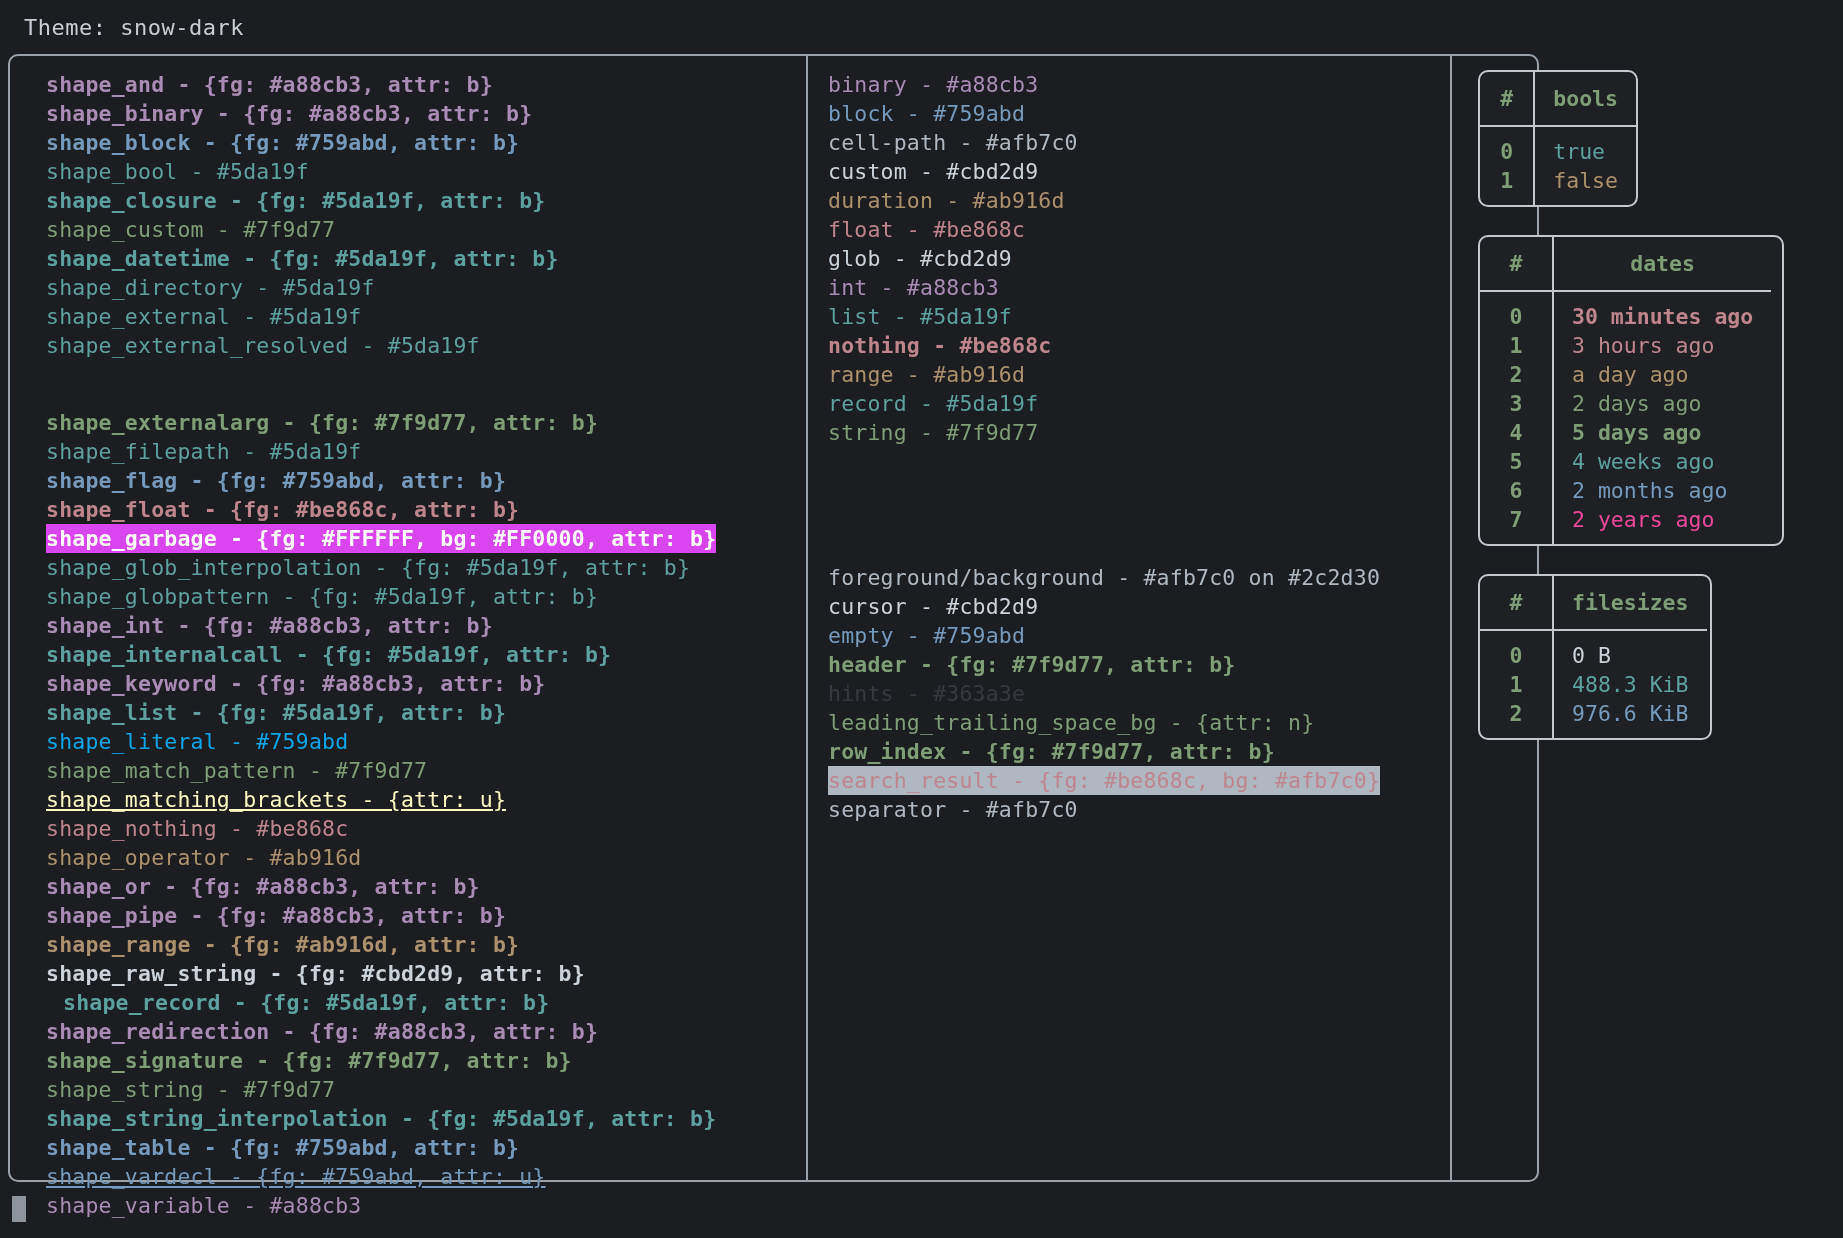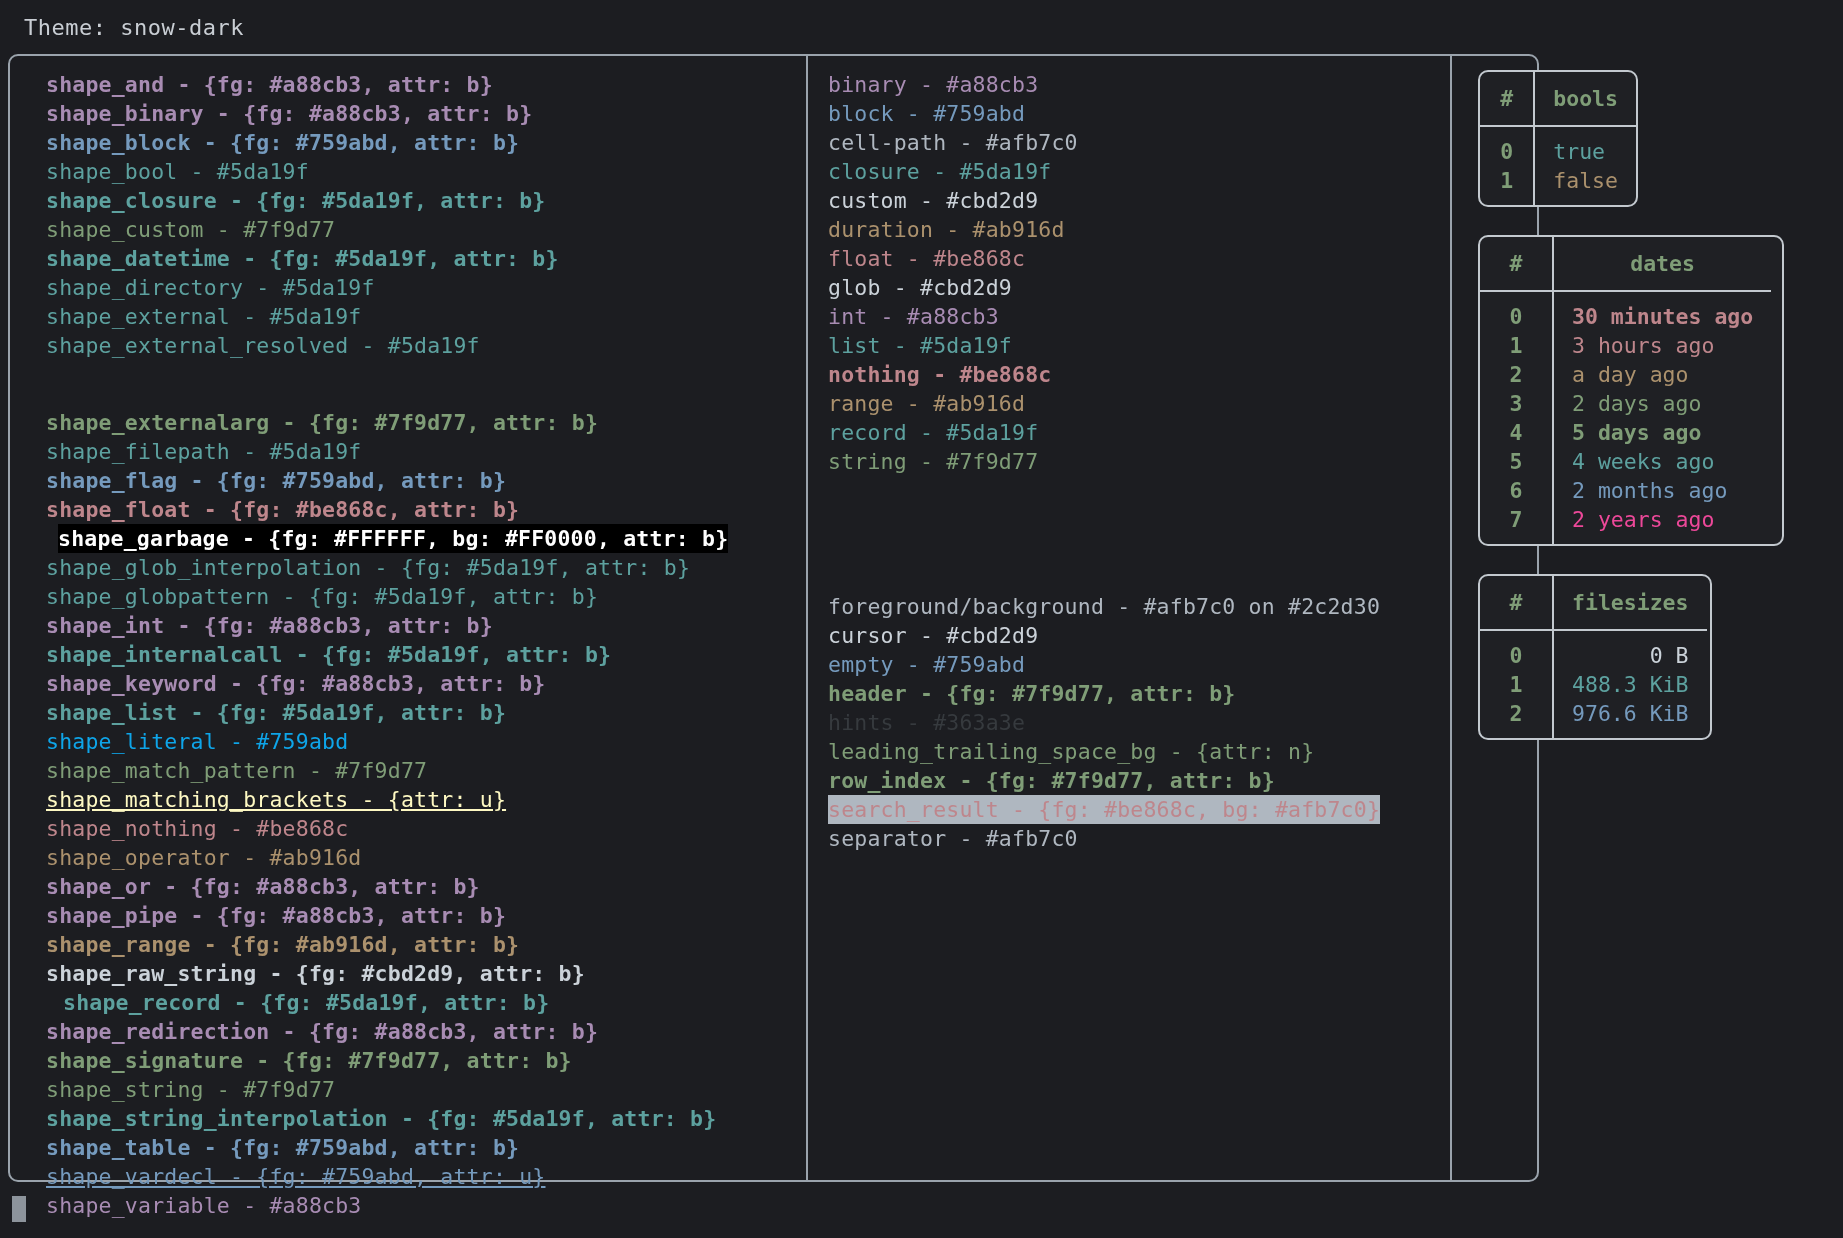--- a/index.html
+++ b/index.html
@@ -62,21 +62,21 @@
     padding-top:12px;padding-bottom:12px;
     border-bottom:2px solid #c3c9cf;
   }
   .tbl thead th.idxcol{width:44px;}
   .tbl tbody td{padding-top:0;padding-bottom:0;}
   .tbl tbody tr:first-child td{padding-top:10px;}
   .tbl tbody tr:last-child td{padding-bottom:10px;}
   .tbl .idxcell{color:#7f9d77;font-weight:bold;border-right:2px solid #c3c9cf;}
   .tbl thead th.idxcol{border-right:2px solid #c3c9cf;}
   .tbl .valcell{text-align:left;padding-left:18px;padding-right:18px;}
-  .tbl .valcell.right{text-align:right;}
+  .tbl .valcell.right{}
 
   .tbl-bools{width:160px;}
   .tbl-dates{width:306px;}
   .tbl-files{width:234px;}
 
   .cursor-block{
     position:absolute;left:12px;top:1196px;
     width:14px;height:26px;background:#8d949c;
   }
 </style>
@@ -99,21 +99,21 @@
         <div class="line b" style="color: rgb(93, 161, 159);">shape_closure - {fg: #5da19f, attr: b}</div>
         <div class="line" style="color: rgb(127, 157, 119);">shape_custom - #7f9d77</div>
         <div class="line b" style="color: rgb(93, 161, 159);">shape_datetime - {fg: #5da19f, attr: b}</div>
         <div class="line" style="color: rgb(93, 161, 159);">shape_directory - #5da19f</div>
         <div class="line" style="color: rgb(93, 161, 159);">shape_external - #5da19f</div>
         <div class="line" style="color: rgb(93, 161, 159);">shape_external_resolved - #5da19f</div>
         <div class="line b" style="color: rgb(127, 157, 119); margin-top: 48px;">shape_externalarg - {fg: #7f9d77, attr: b}</div>
         <div class="line" style="color: rgb(93, 161, 159);">shape_filepath - #5da19f</div>
         <div class="line b" style="color: rgb(117, 154, 189);">shape_flag - {fg: #759abd, attr: b}</div>
         <div class="line b" style="color: rgb(190, 134, 140);">shape_float - {fg: #be868c, attr: b}</div>
-        <div><div class="line b" style="color: rgb(255, 255, 255); background: #000000; display: inline-block; margin-left: 12px;">shape_garbage - {fg: #FFFFFF, bg: #FF0000, attr: b}</div></div>
+        <div><div class="line b" style="color: rgb(255, 255, 255); background: #d946ef; display: inline-block;">shape_garbage - {fg: #FFFFFF, bg: #FF0000, attr: b}</div></div>
         <div class="line" style="color: rgb(93, 161, 159);">shape_glob_interpolation - {fg: #5da19f, attr: b}</div>
         <div class="line" style="color: rgb(93, 161, 159);">shape_globpattern - {fg: #5da19f, attr: b}</div>
         <div class="line b" style="color: rgb(168, 140, 179);">shape_int - {fg: #a88cb3, attr: b}</div>
         <div class="line b" style="color: rgb(93, 161, 159);">shape_internalcall - {fg: #5da19f, attr: b}</div>
         <div class="line b" style="color: rgb(168, 140, 179);">shape_keyword - {fg: #a88cb3, attr: b}</div>
         <div class="line b" style="color: rgb(93, 161, 159);">shape_list - {fg: #5da19f, attr: b}</div>
         <div class="line" style="color: #0ea5e9;">shape_literal - #759abd</div>
         <div class="line" style="color: rgb(127, 157, 119);">shape_match_pattern - #7f9d77</div>
         <div class="line u" style="color: #fef9c3;">shape_matching_brackets - {attr: u}</div>
         <div class="line" style="color: rgb(190, 134, 140);">shape_nothing - #be868c</div>
@@ -130,21 +130,20 @@
         <div class="line b" style="color: rgb(117, 154, 189);">shape_table - {fg: #759abd, attr: b}</div>
         <div class="line u" style="color: rgb(117, 154, 189);">shape_vardecl - {fg: #759abd, attr: u}</div>
         <div class="line" style="color: rgb(168, 140, 179);">shape_variable - #a88cb3</div>
       </div>
 
     <div class="col col2">
       <div id="col-types">
           <div class="line" style="color: rgb(168, 140, 179);">binary - #a88cb3</div>
           <div class="line" style="color: rgb(117, 154, 189);">block - #759abd</div>
           <div class="line" style="color: rgb(175, 183, 192);">cell-path - #afb7c0</div>
-          <div class="line" style="color: rgb(93, 161, 159);">closure - #5da19f</div>
           <div class="line" style="color: rgb(203, 210, 217);">custom - #cbd2d9</div>
           <div class="line" style="color: rgb(171, 145, 109);">duration - #ab916d</div>
           <div class="line" style="color: rgb(190, 134, 140);">float - #be868c</div>
           <div class="line" style="color: rgb(203, 210, 217);">glob - #cbd2d9</div>
           <div class="line" style="color: rgb(168, 140, 179);">int - #a88cb3</div>
           <div class="line" style="color: rgb(93, 161, 159);">list - #5da19f</div>
           <div class="line" style="color: rgb(190, 134, 140); font-weight: bold;">nothing - #be868c</div>
           <div class="line" style="color: rgb(171, 145, 109);">range - #ab916d</div>
           <div class="line" style="color: rgb(93, 161, 159);">record - #5da19f</div>
           <div class="line" style="color: rgb(127, 157, 119);">string - #7f9d77</div>

